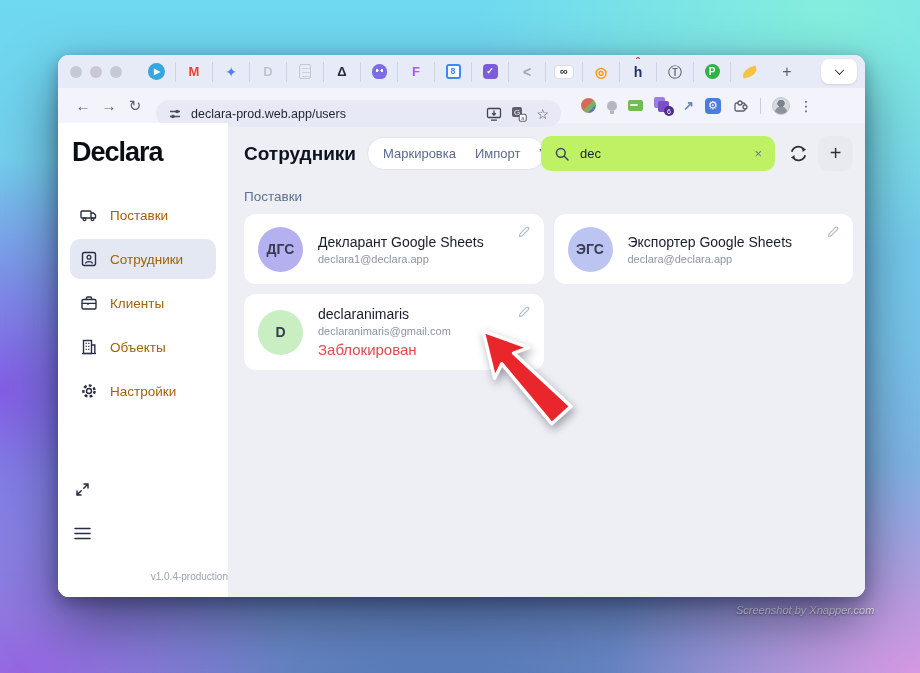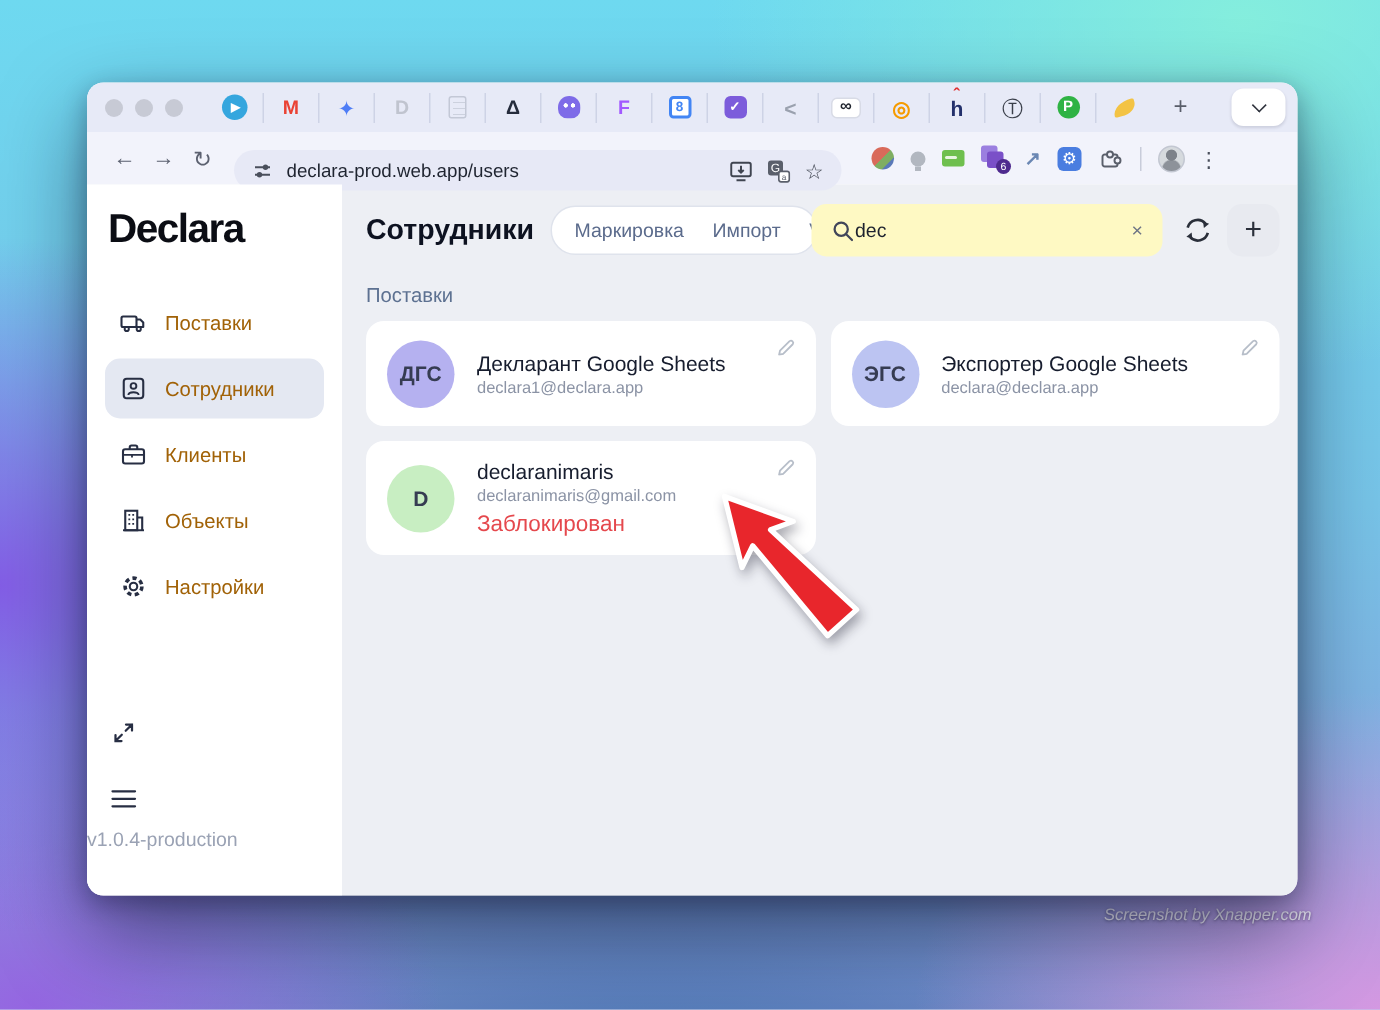--- a/index.html
+++ b/index.html
@@ -80,28 +80,28 @@
 
   
   .content { display:flex; height:474px; background:#edeff4; }
   .sidebar { width:170px; background:#fff; position:relative; padding:14px 12px 0 12px; flex:none; }
   .logo { font-size:27px; font-weight:800; color:#0b0d14; letter-spacing:-1px; padding-left:2px; }
   .nav { margin-top:27px; display:flex; flex-direction:column; gap:4px; }
   .nav-item { display:flex; align-items:center; gap:12px; height:40px; padding:0 10px; border-radius:10px; color:#a16207; font-size:13.5px; }
   .nav-item.active { background:#e4e8f2; }
   .expand-btn { position:absolute; left:16px; bottom:95px; }
   .burger-btn { position:absolute; left:15px; bottom:52px; }
-  .version { position:absolute; left:0; bottom:30px; width:100%; text-align:left; font-size:13px; color:#9aa2b4; }
+  .version { position:absolute; left:0; bottom:15px; width:100%; text-align:right; font-size:10px; color:#9aa2b4; }
 
   .main { flex:1; padding:13px 12px 0 16px; position:relative; }
   .hdr { display:flex; align-items:center; }
   .page-title { font-size:19px; font-weight:700; color:#0d1220; margin-right:11px; white-space:nowrap; }
   .seg { width:178px; flex:none; height:33px; background:#fff; border:1px solid #dfe3ec; border-radius:17px; display:flex; align-items:center; gap:19px; padding:0 15px; overflow:hidden; white-space:nowrap; }
   .seg span { font-size:13px; color:#5b6b8c; }
-  .searchbox { flex:1; height:35px; background:#fef9c3; border-radius:10px; display:flex; align-items:center; padding:0 13px; margin-left:-4px; position:relative; z-index:2; }
+  .searchbox { flex:1; height:35px; background:#bef264; border-radius:10px; display:flex; align-items:center; padding:0 13px; gap:10px; margin-left:-4px; position:relative; z-index:2; }
   .search-val { font-size:13px; color:#1c212e; flex:1; }
   .clear { color:#6e7585; font-size:13px; }
   .refresh { margin:0 9px 0 13px; display:flex; }
   .addbtn { width:35px; height:35px; background:#e8eaf0; border-radius:10px; display:flex; align-items:center; justify-content:center; font-size:20px; color:#2a2f3a; flex:none; }
   .section-label { margin:18px 0 10px; font-size:13.5px; color:#5d7191; }
   .grid { display:grid; grid-template-columns:1fr 1fr; gap:10px; }
   .card { background:#fff; border-radius:12px; padding:12px 14px; display:flex; align-items:center; gap:15px; position:relative; min-height:70px; }
   .av { width:45px; height:45px; border-radius:50%; display:flex; align-items:center; justify-content:center; font-size:14px; font-weight:600; color:#363c52; flex:none; }
   .av0 { background:#b5b1f0;text-align:center; } .av1 { background:#bcc4f2; } .av2 { background:#c8eec2; }
   .card-name { font-size:14px; color:#171d2e; font-weight:500; }

